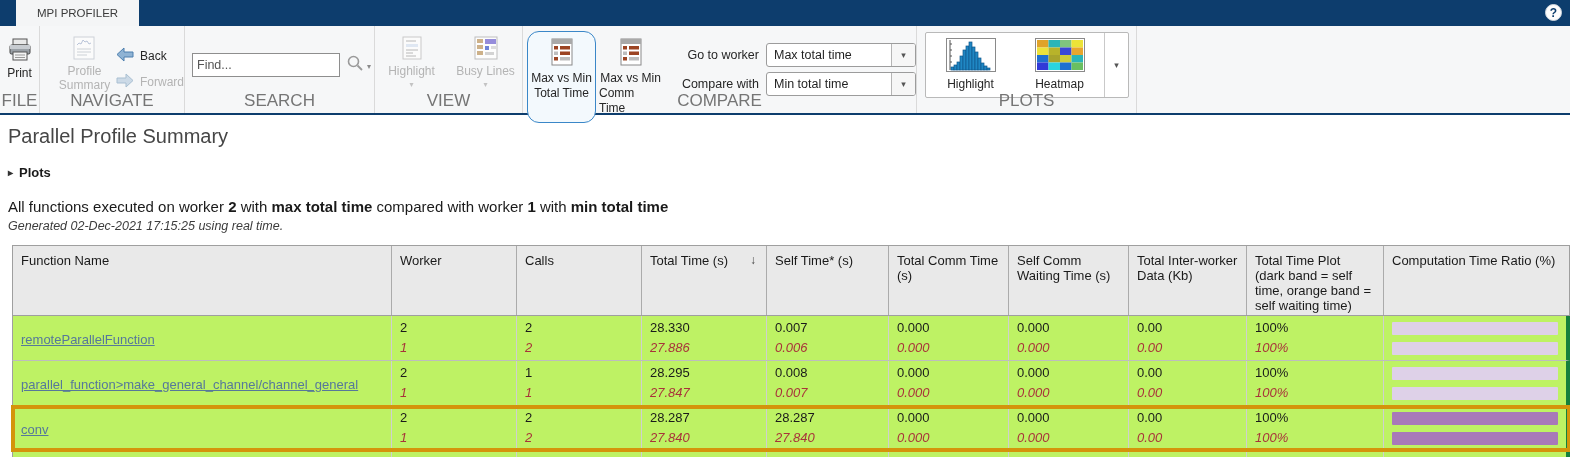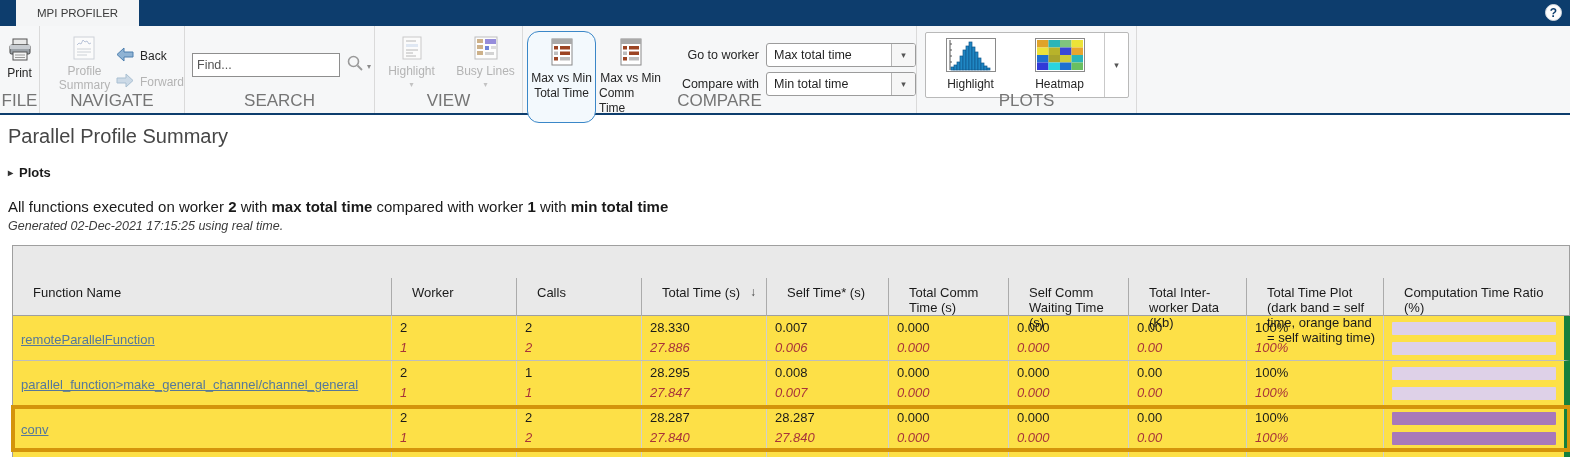--- a/index.html
+++ b/index.html
@@ -78,27 +78,27 @@
     display:flex; align-items:center; gap:6px; }
   .expander { font-size:10px; color:#333; }
   .summary { margin-top:18px; font-size:15px; color:#1a1a1a; }
   .generated { margin-top:4px; font-size:12.5px; font-style:italic; color:#3c3c3c; }
 
   
   .ptable { margin:12px 0 0 4px; font-size:13px; }
   .thead, .trow { display:grid;
     grid-template-columns:379px 125px 125px 125px 122px 120px 120px 118px 137px auto; }
   .thead { background:#e9e9e9; border:1px solid #9f9f9f; height:71px; }
-  .hcell { border-right:1px solid #ababab; padding:7px 8px 0 20px; color:#1a1a1a; line-height:15px;margin-top:32px; }
+  .hcell { border-right:1px solid #ababab; padding:7px 8px 0 8px; color:#1a1a1a; line-height:15px; }
   .hcell:last-child { border-right:none; }
   .hcell .note { display:block; }
   .sort-col { display:flex; justify-content:space-between; align-items:flex-start; }
   .sort-arrow { font-size:12px; color:#444; margin-right:2px; }
-  .trow { border-left:1px solid #9f9f9f; border-right:6px solid #15803d;
-    border-bottom:1px solid #bdbdbd; height:45px; background:#fde047; }
+  .trow { border-left:1px solid #9f9f9f; border-right:4px solid #15803d;
+    border-bottom:1px solid #bdbdbd; height:45px; background:#bef264; }
   .tcell { border-right:1px solid #cfcfcf; padding:2px 8px 0 8px; overflow:hidden; }
   .tcell:last-child { border-right:none; }
   .fcell { display:flex; align-items:center; }
   .flink { color:#56789a; text-decoration:underline; cursor:pointer; }
   .main { color:#1a1a1a; line-height:20px; }
   .sub { color:#a8343a; font-style:italic; line-height:20px; }
   .barcell { padding-top:6px; }
   .bar { height:13px; margin-bottom:7px; border-radius:1px; }
   .trow.highlighted { outline:4px solid #d4940b; outline-offset:-3px; position:relative; z-index:2; }
   .trow.partial { height:6px; border-bottom:none; }

